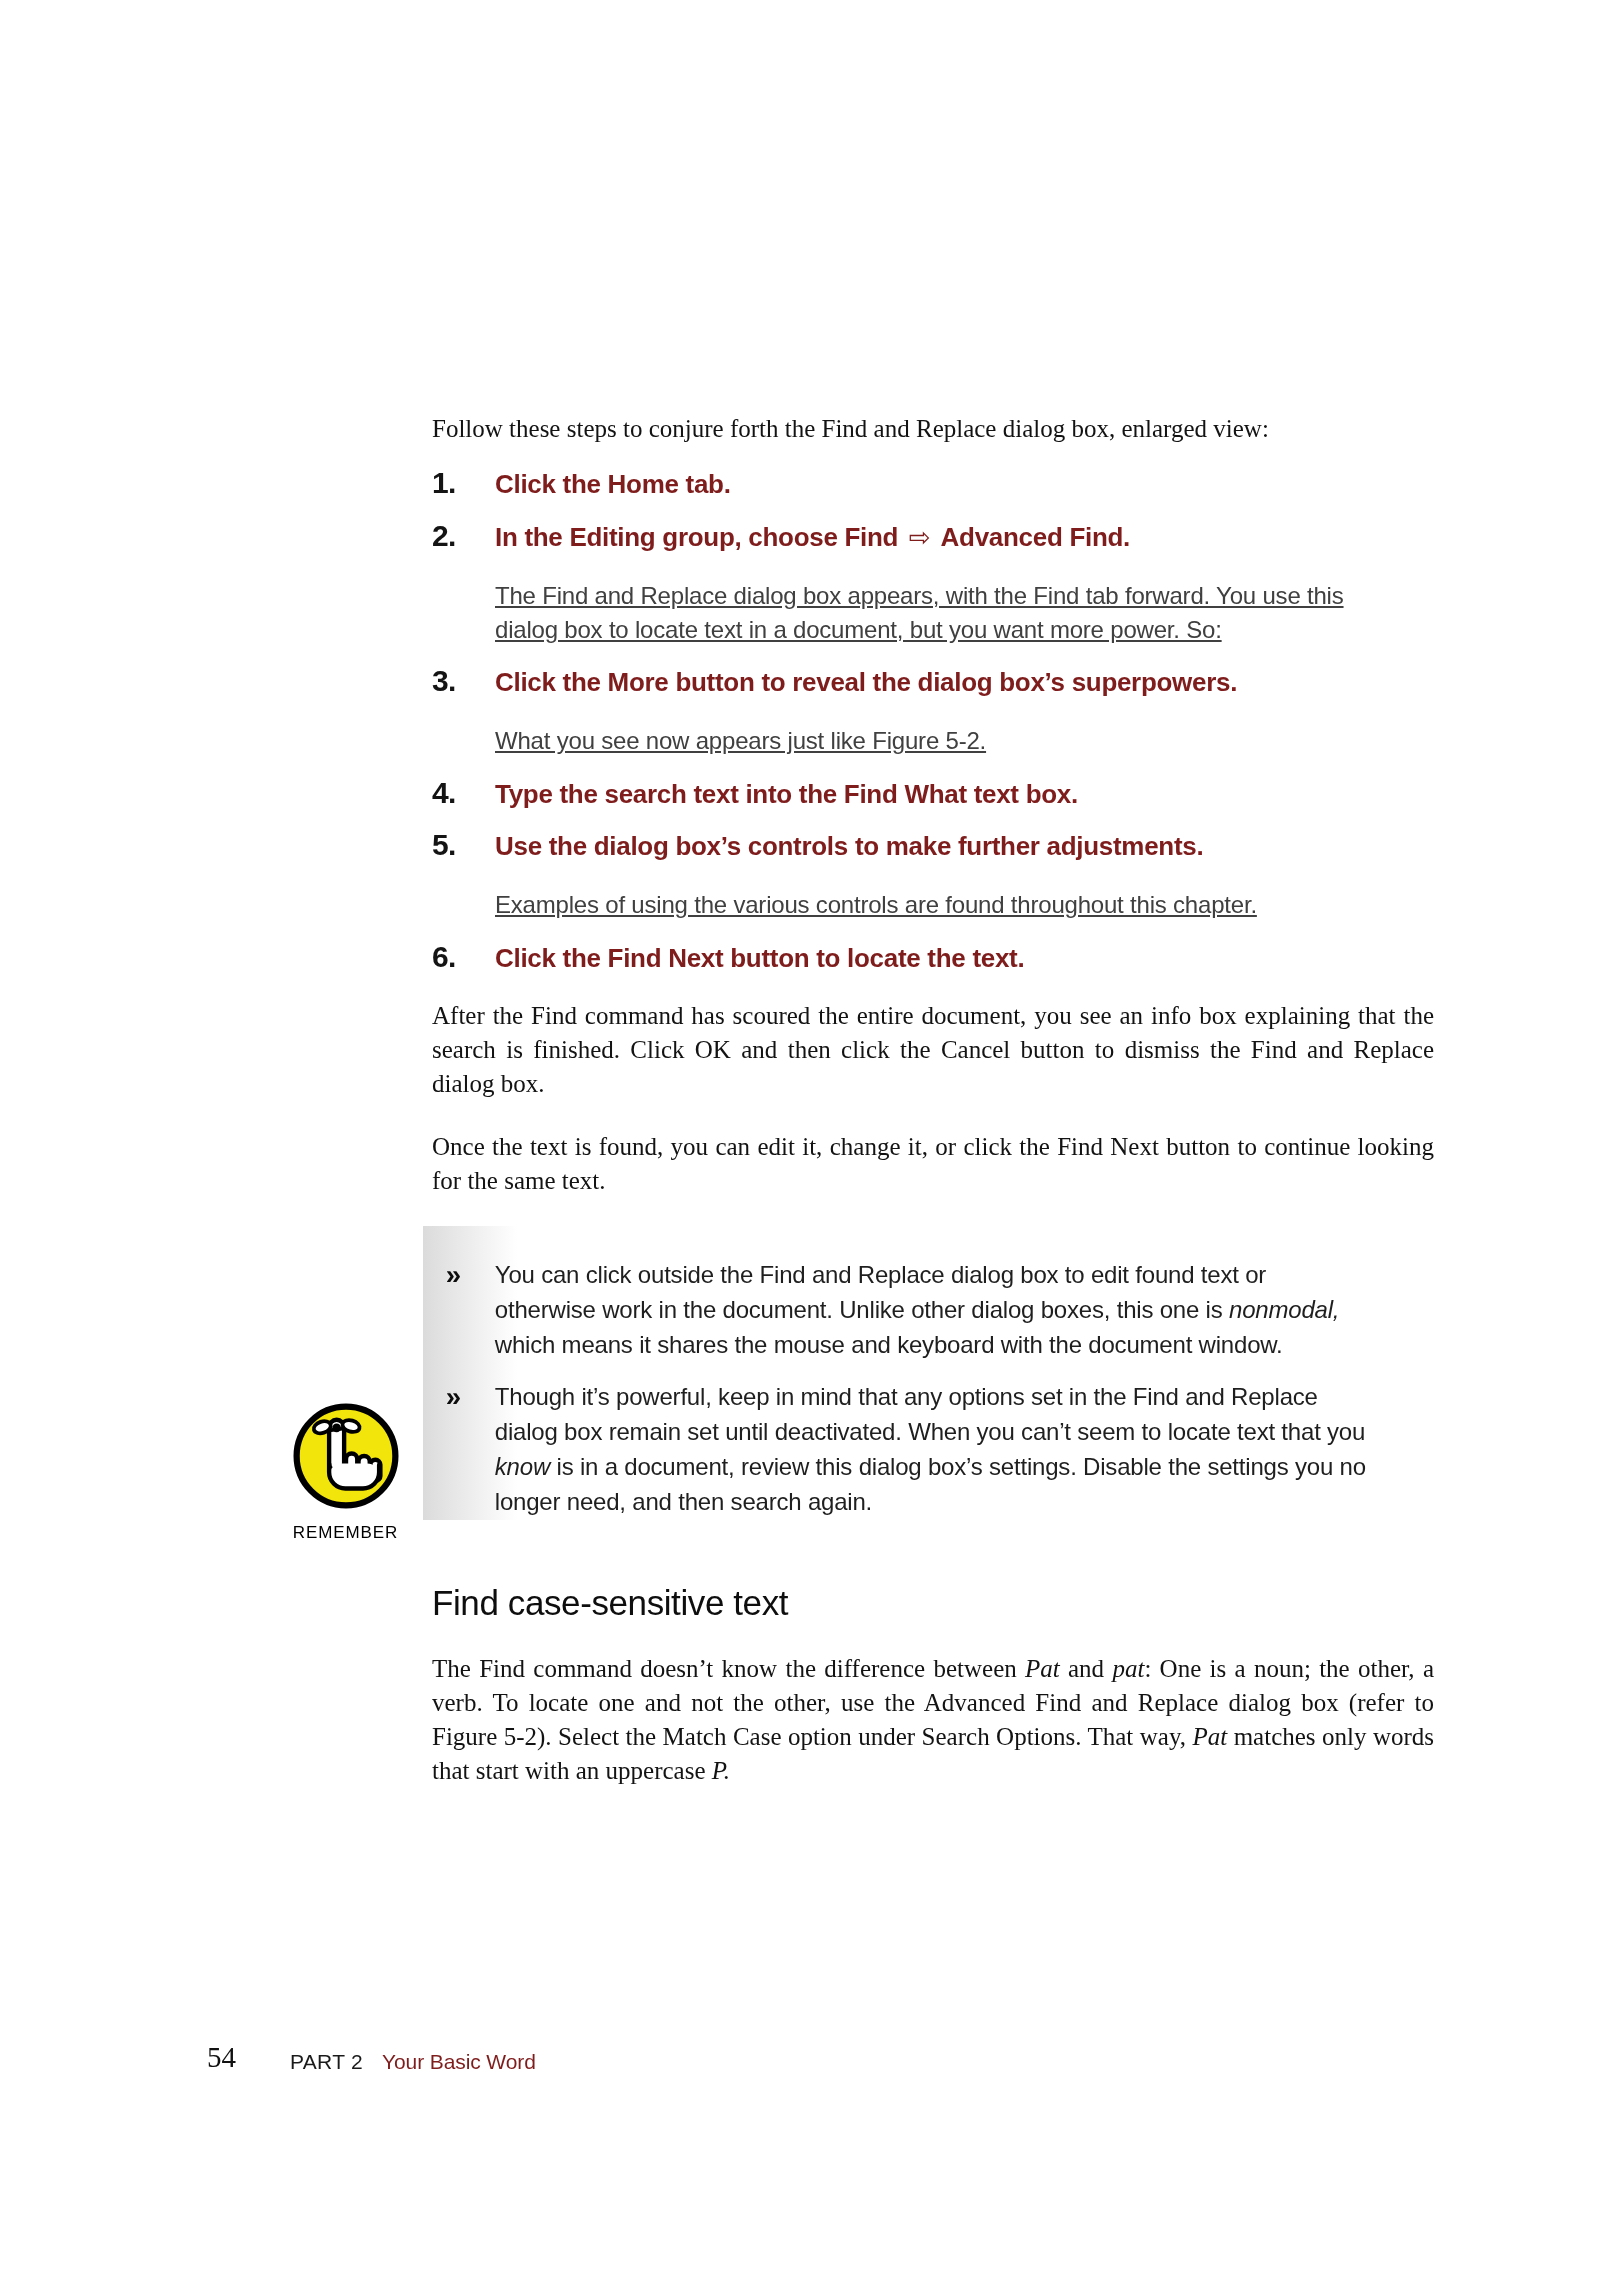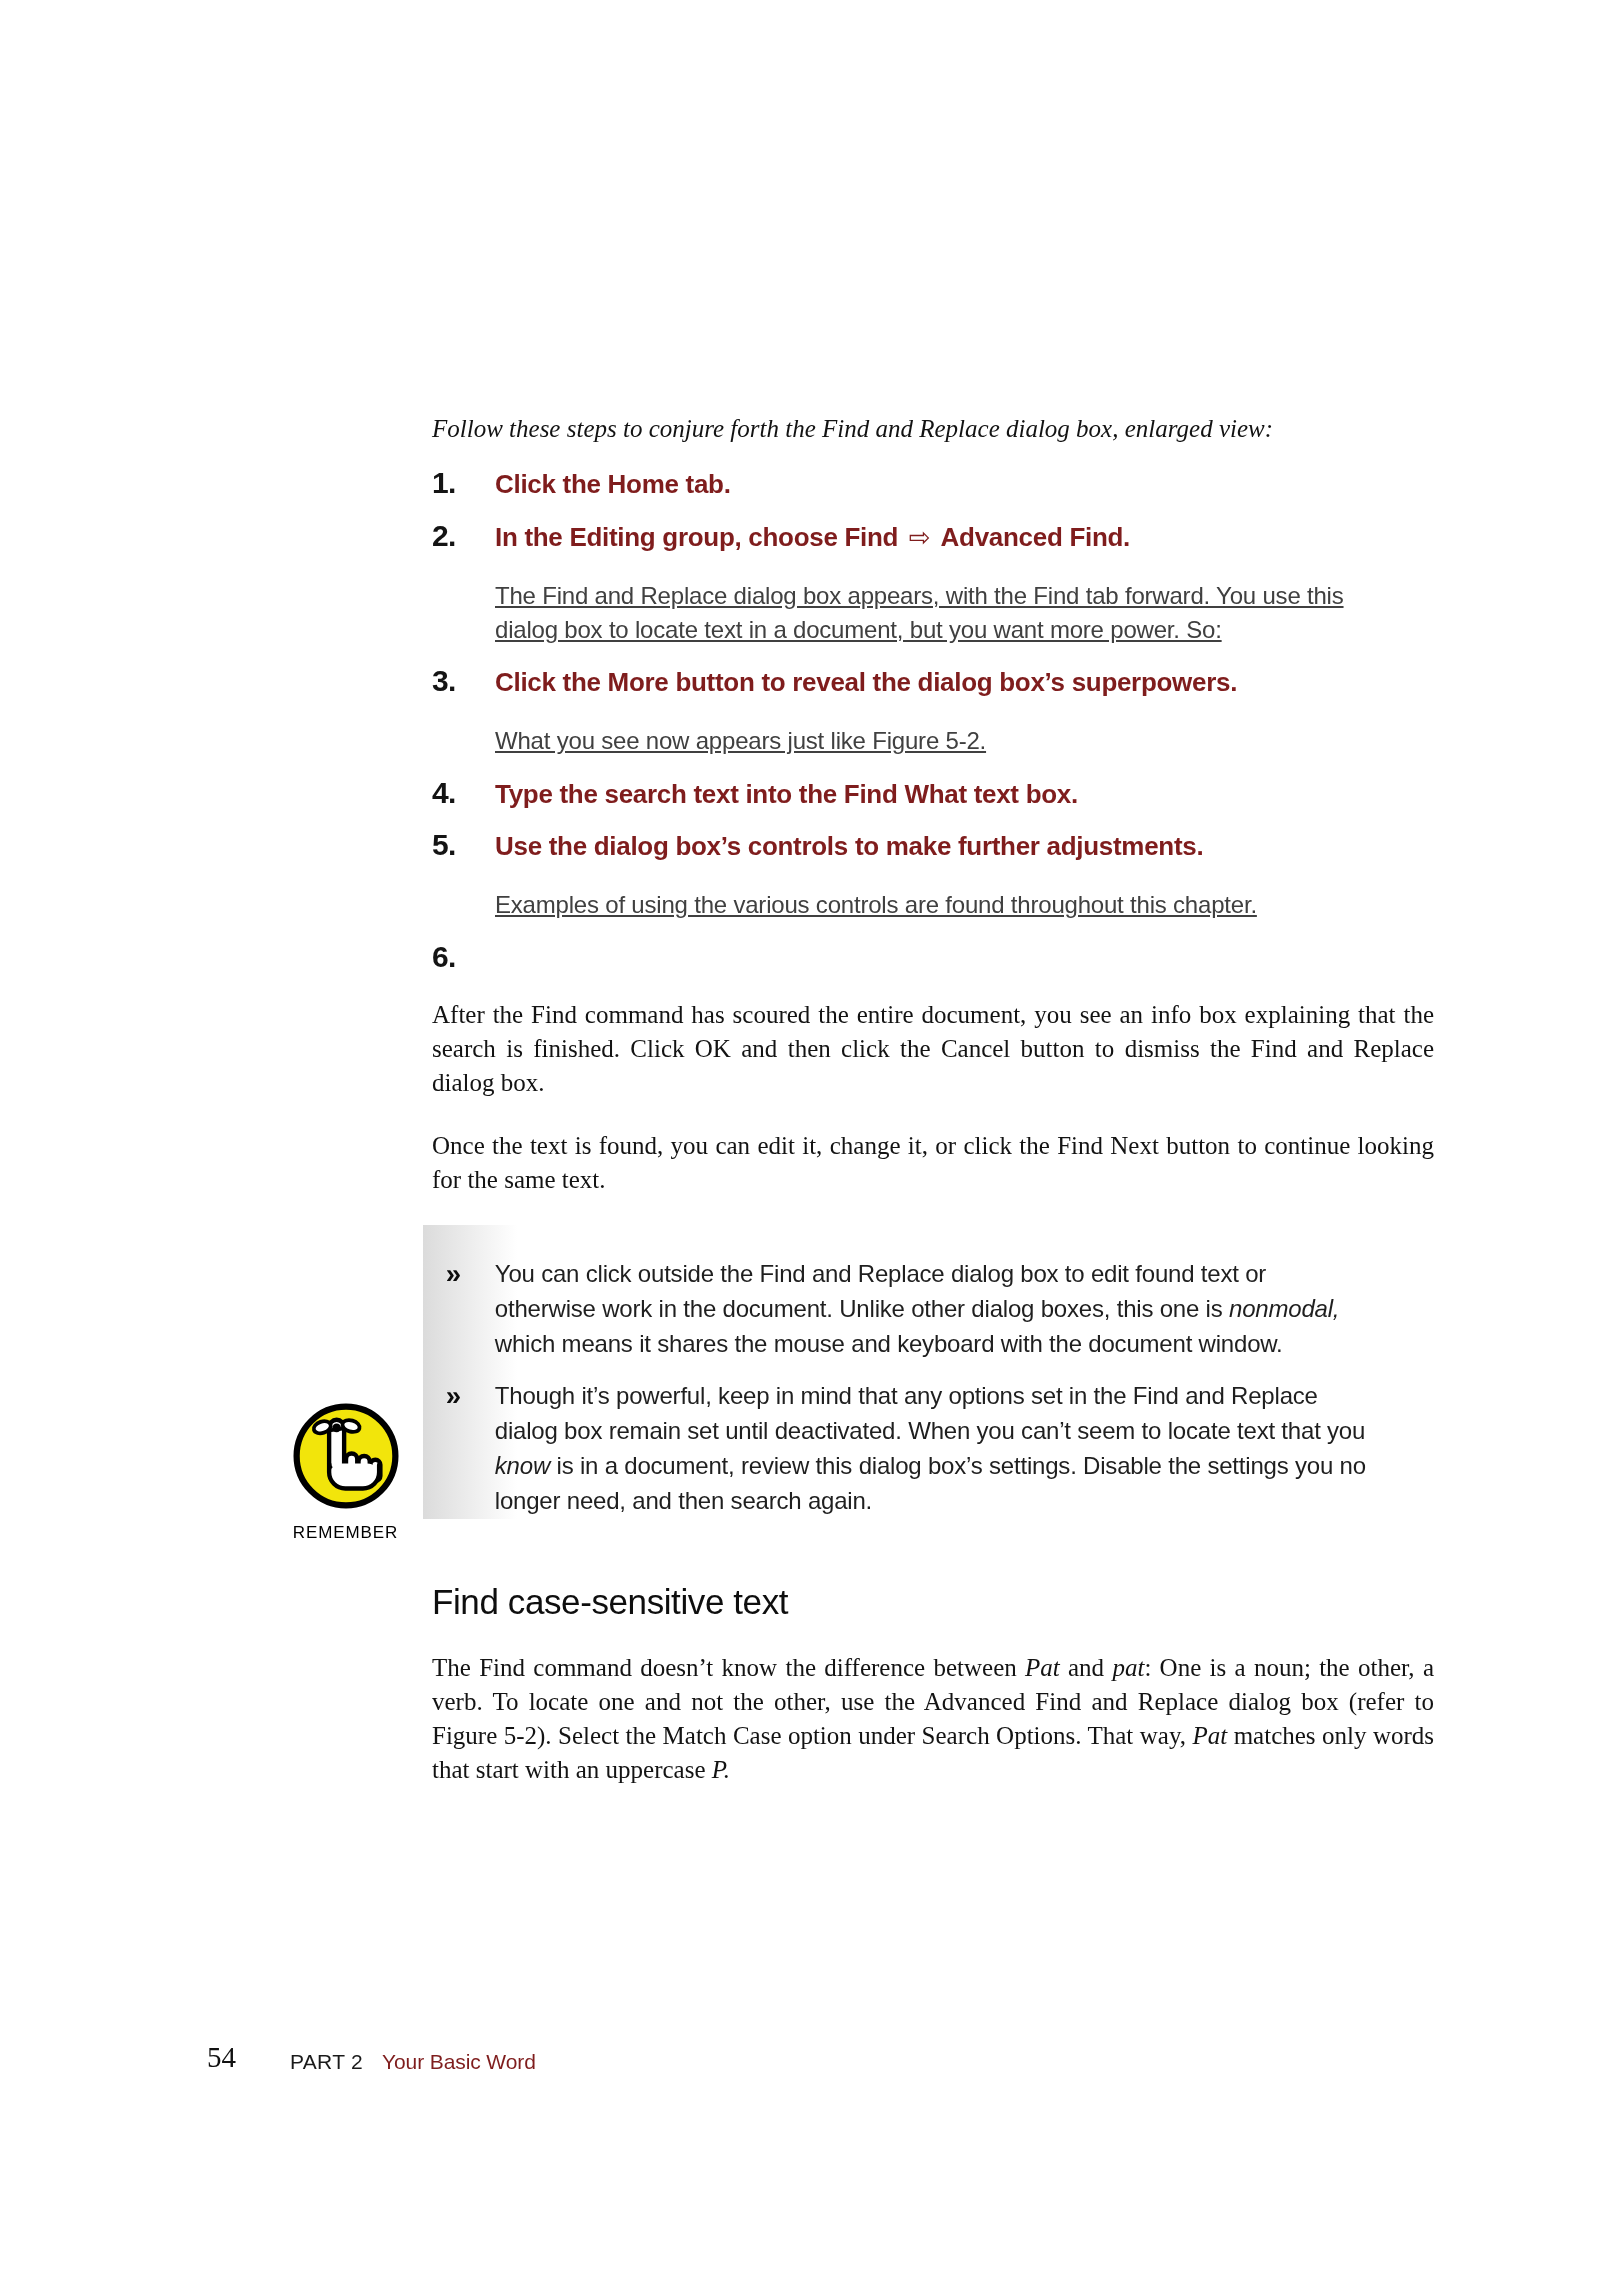--- a/index.html
+++ b/index.html
@@ -19,21 +19,20 @@
   }
 
   
   .intro {
     font-family:"Liberation Serif", serif;
     font-size:25px;
     line-height:34px;
     margin:412px 0 0 0;
     white-space:nowrap;
     color:#131313;
-    font-style:italic;
   }
 
   
   .steps { margin:20px 0 0 0; padding:0; }
   .step {
     display:flex;
     align-items:baseline;
     margin-top:17.5px;
   }
   .step-num {
@@ -199,20 +198,21 @@
     </div>
 
     <div class="step">
       <span class="step-num">5.</span>
       <span class="step-label"><span>Use the dialog box’s controls to make further adjustments.</span></span>
     </div>
     <p class="step-note">Examples of using the various controls are found throughout this chapter.</p>
 
     <div class="step">
       <span class="step-num">6.</span>
+      <span class="step-label"><span>Click the Find Next button to locate the text.</span></span>
     </div>
 
   </div>
 
   <p class="para">After the Find command has scoured the entire document, you see an info box explaining that the search is finished. Click OK and then click the Cancel button to dismiss the Find and Replace dialog box.</p>
 
   <p class="para first-after-steps">Once the text is found, you can edit it, change it, or click the Find Next button to continue looking for the same text.</p>
 
   <div class="bullets">
     <div class="bullet-strip"></div>

